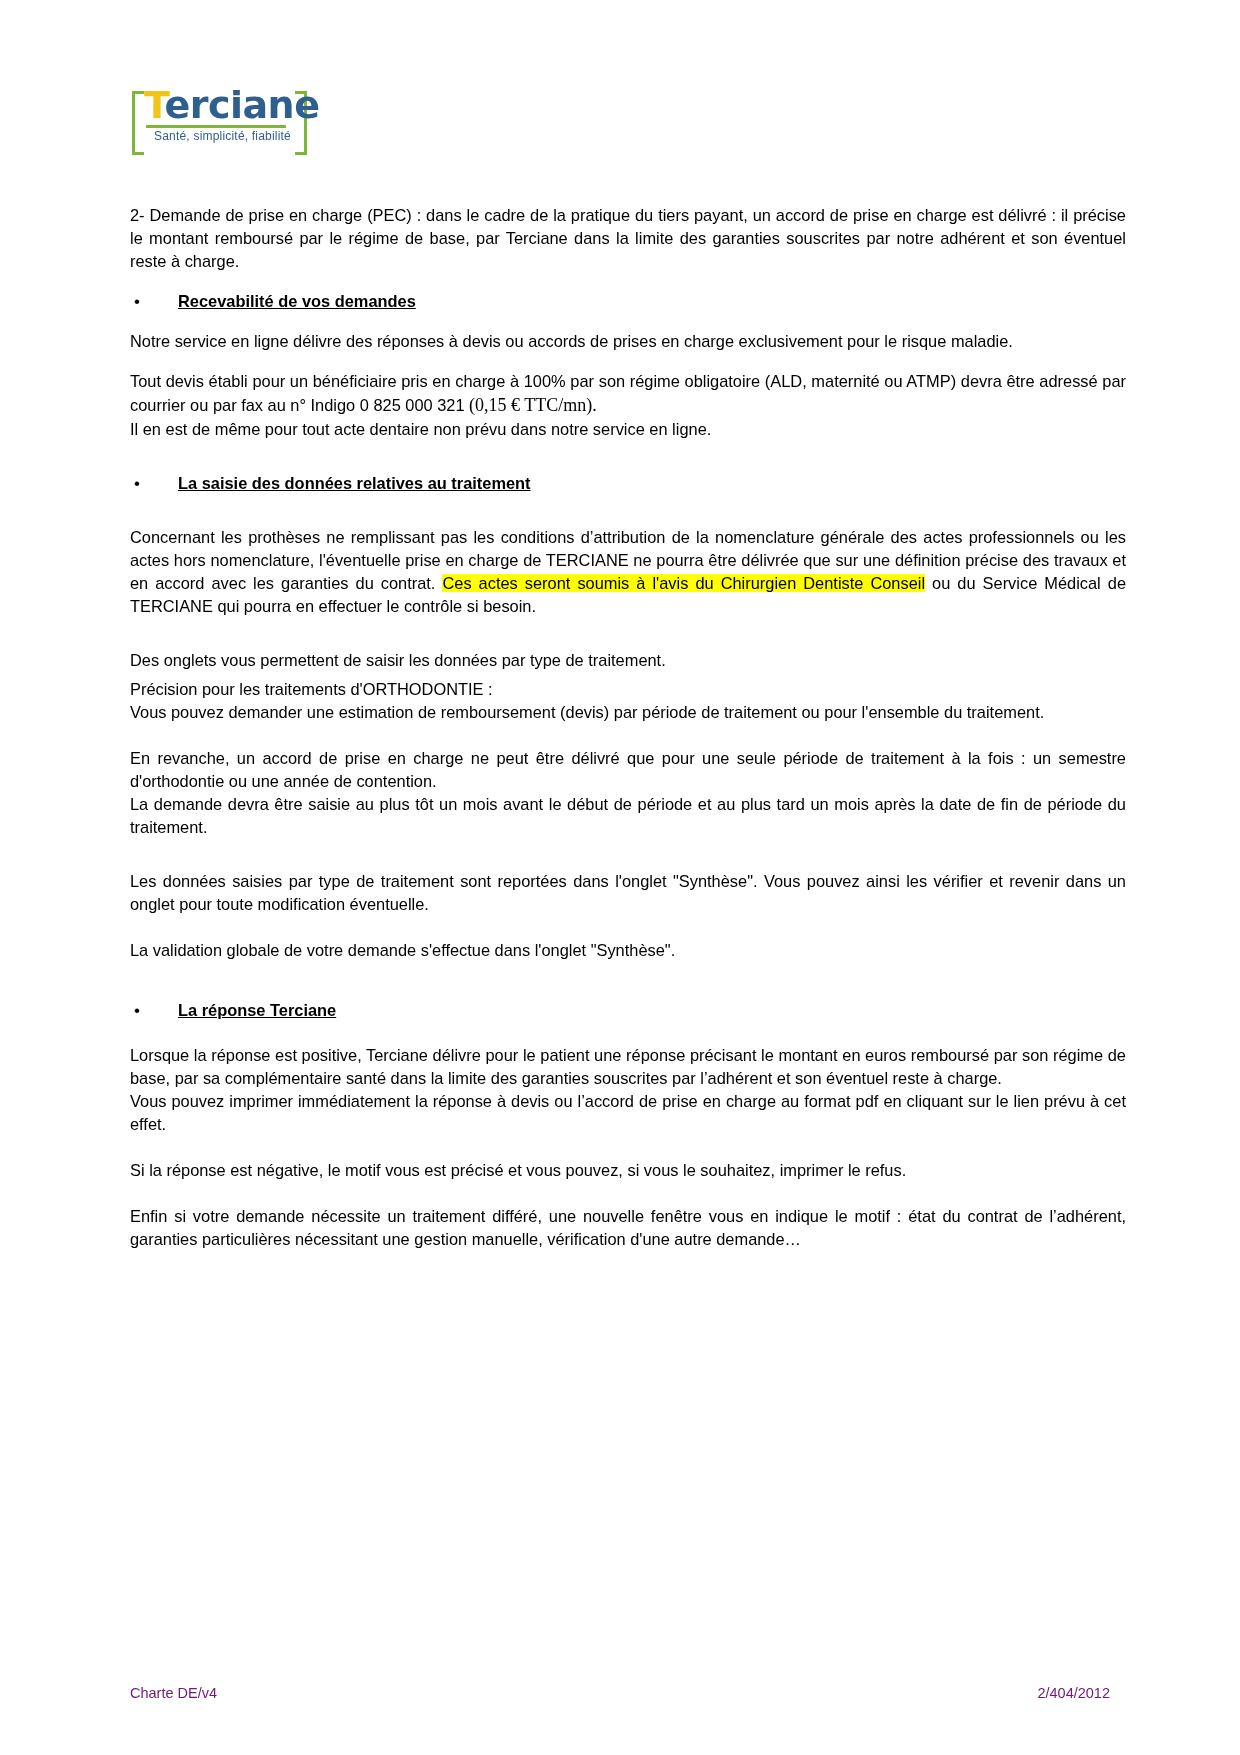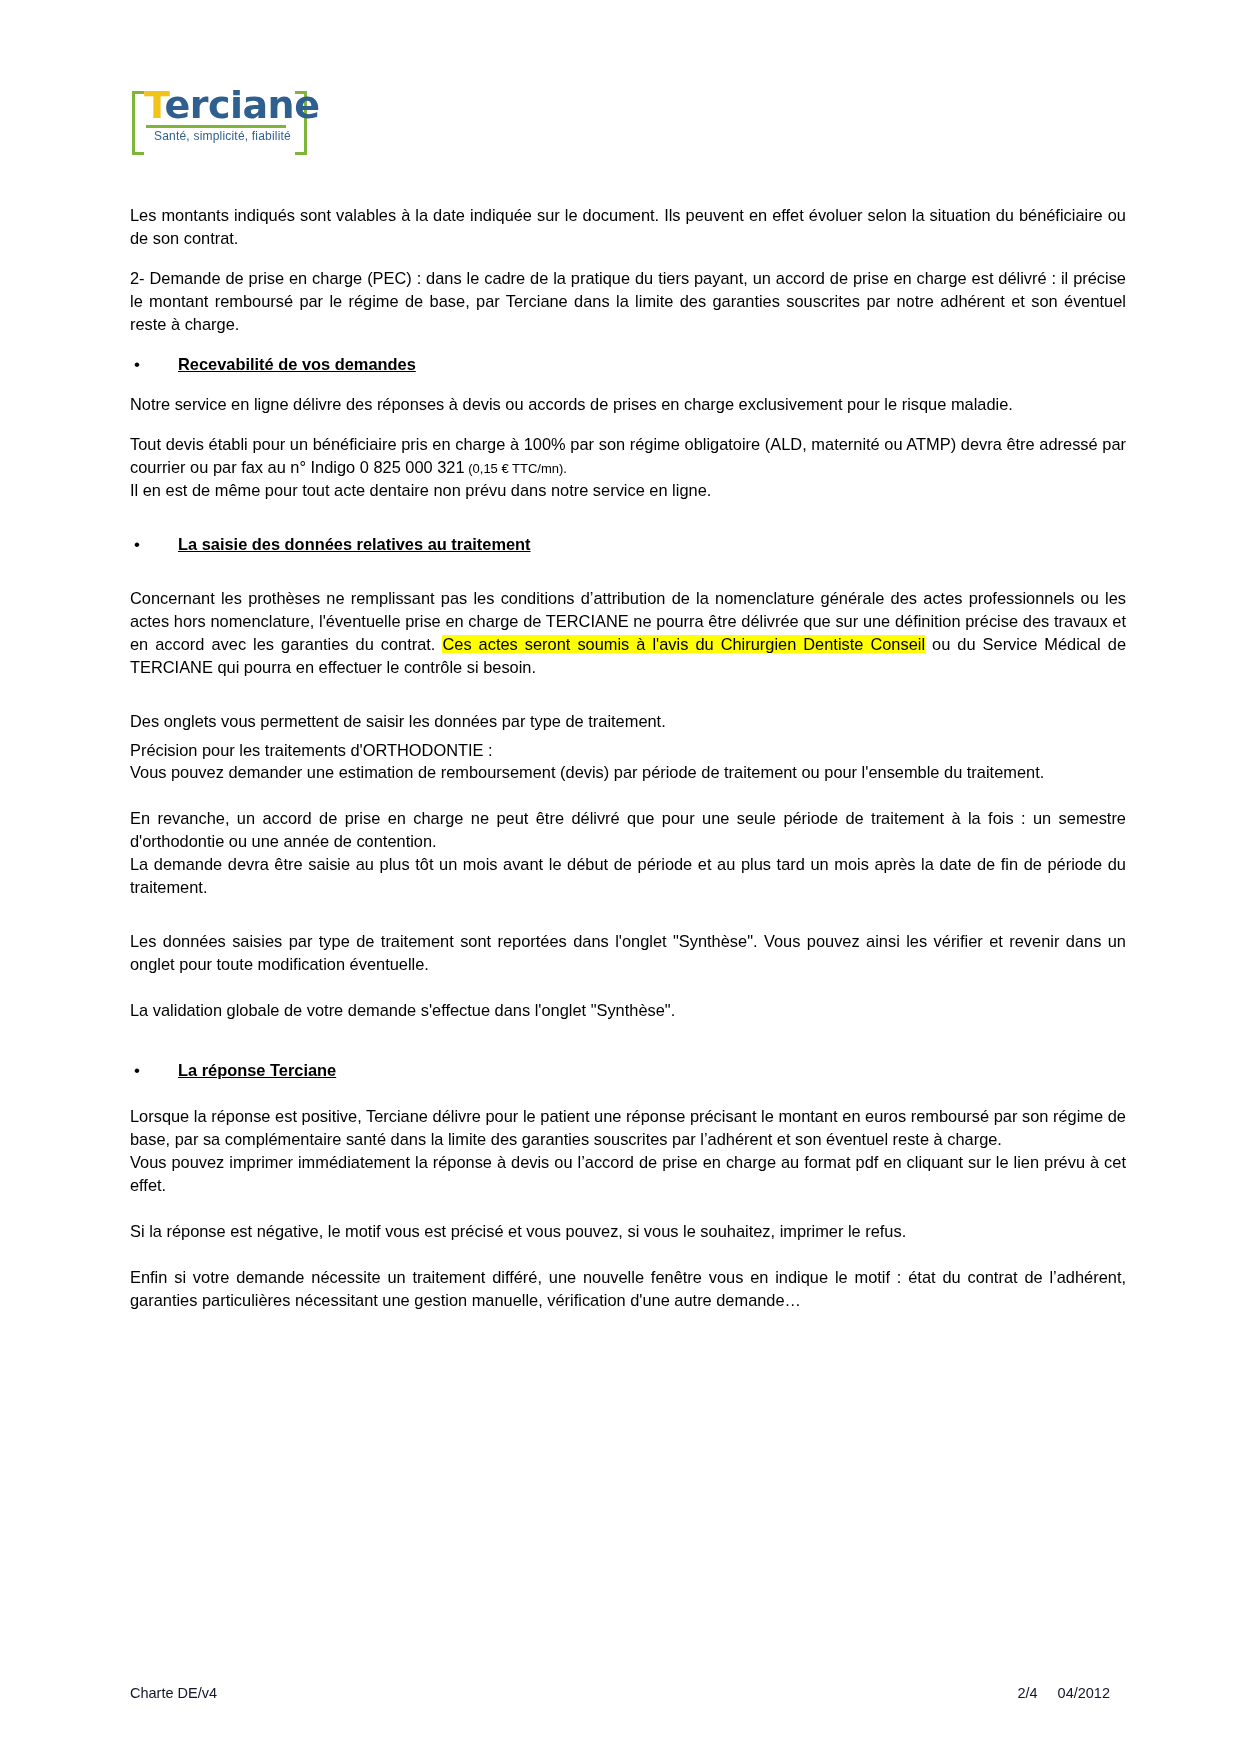--- a/index.html
+++ b/index.html
@@ -92,21 +92,22 @@
     text-align: justify;
   }
   p.tight {
     margin-bottom: 0;
   }
   b, strong { font-weight: normal; }
   .hl {
     background: #ffff00;
   }
   .small {
-    font-size: 13px;
+    font-size: 18px;
+    font-family: Liberation Serif, serif;
   }
   ul.bullets {
     list-style: none;
     margin: 0 0 17px 0;
     padding: 0;
   }
   ul.bullets li {
     position: relative;
     padding-left: 48px;
     font-size: 16.4px;
@@ -126,42 +127,40 @@
   .gap-sm { height: 6px; }
   
   .footer {
     position: absolute;
     left: 130px;
     right: 130px;
     bottom: 78px;
     display: flex;
     justify-content: space-between;
     font-size: 14.5px;
-    color: #0f172a;
-    gap: 20px;
+    color: #701a75;
   }
   .footer .center { flex: 1; text-align: right; }
   .footer .right { text-align: right; }
 </style>
 </head>
 <body>
 
 <div class="page">
 
   <div class="logo-block">
     <div class="logo-wrap">
       <div class="logo-bracket-left"></div>
       <div class="logo-bracket-right"></div>
       <div class="logo-text"><span class="dot">T</span><span>erciane</span></div>
       <div class="logo-underline"></div>
       <div class="logo-tag">Santé, simplicité, fiabilité</div>
     </div>
   </div>
 
-  <p>Les montants indiqués sont valables à la date indiquée sur le document. Ils peuvent en effet évoluer selon la situation du bénéficiaire ou de son contrat.</p>
 
   <p><b>2- Demande de prise en charge</b><span> (PEC) : dans le cadre de la pratique du tiers payant, un accord de prise en charge est délivré : il précise le montant remboursé par le régime de base, par Terciane dans la limite des garanties souscrites par notre adhérent et son éventuel reste à charge.</span></p>
 
   <ul class="bullets">
     <li><span class="bullet-dot">•</span><span>Recevabilité de vos demandes</span></li>
   </ul>
 
   <p><span>Notre service en ligne délivre des réponses à devis ou accords de prises en charge </span><b>exclusivement pour le risque maladie.</b></p>
 
   <p class="tight"><span>Tout devis établi pour un bénéficiaire pris en charge à 100% par son régime obligatoire (ALD, maternité ou ATMP) devra être adressé par courrier ou par fax au n° Indigo </span><b>0 825 000 321</b><span class="small"> (0,15 € TTC/mn).</span></p>

